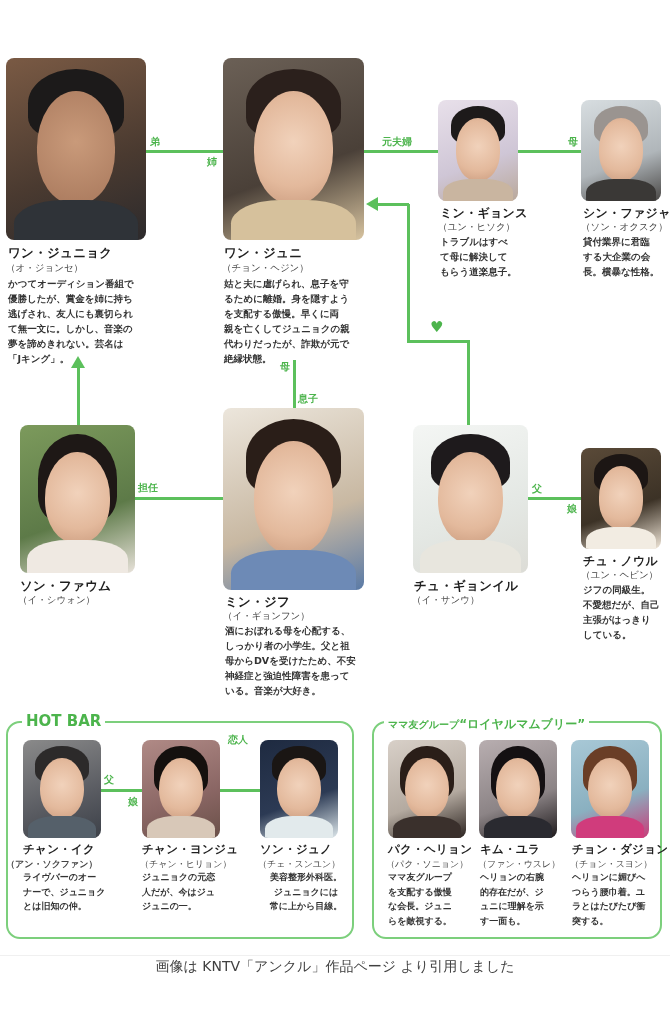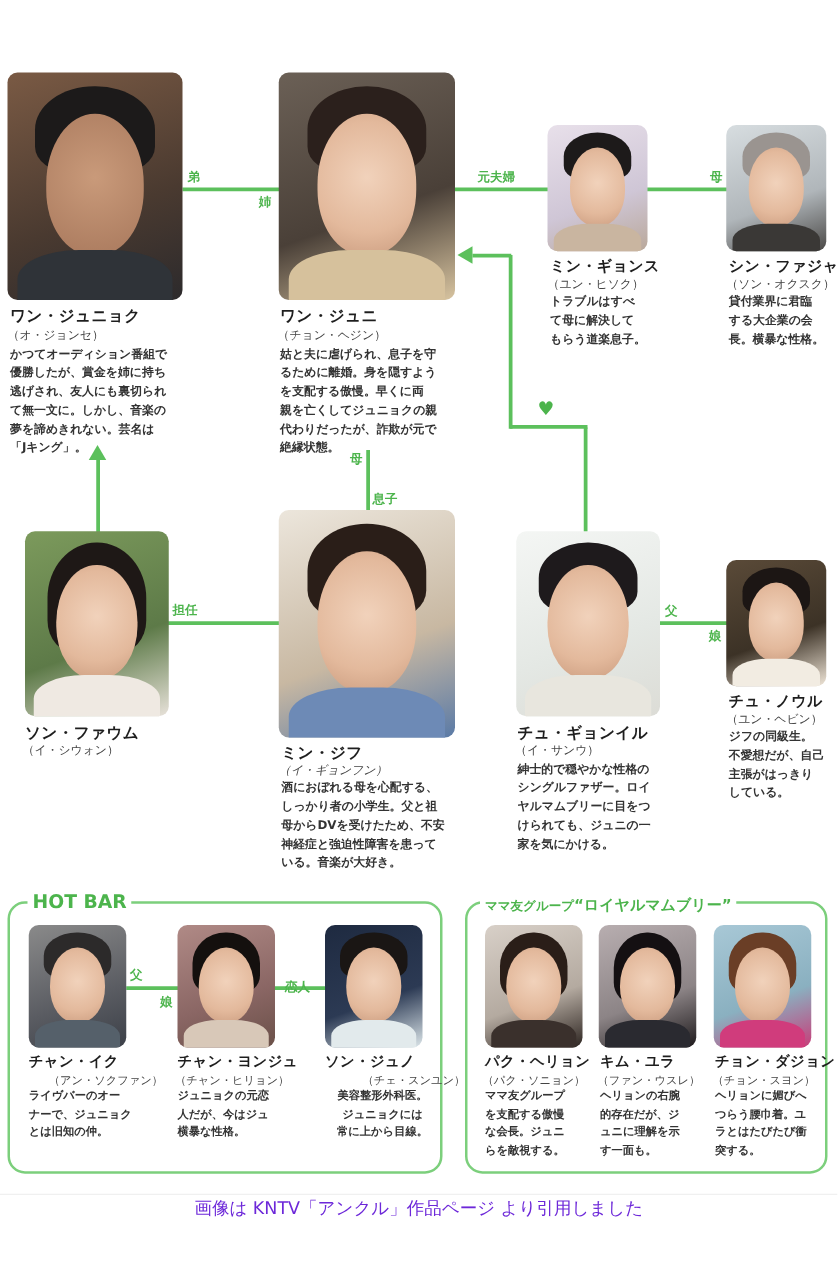--- a/index.html
+++ b/index.html
@@ -32,21 +32,21 @@
     position: absolute; width: 0; height: 0;
     border-left: 7px solid transparent; border-right: 7px solid transparent; border-bottom: 12px solid #5cc05c;
   }
   .arrow-left {
     position: absolute; width: 0; height: 0;
     border-top: 7px solid transparent; border-bottom: 7px solid transparent; border-right: 12px solid #5cc05c;
   }
   .group-box { position: absolute; border: 2px solid #7ccf7c; border-radius: 14px; }
   .group-title { position: absolute; background: #fff; padding: 0 4px; color: #4cb44c; font-weight: bold; white-space: nowrap; }
   .heart { position: absolute; color: #4cb44c; font-size: 15px; line-height: 15px; }
-  .caption { position: absolute; left: 0; top: 958px; width: 670px; text-align: center; font-size: 14px; color: #6d28d9; font-family: "DejaVu Sans", sans-serif; }
+  .caption { position: absolute; left: 0; top: 958px; width: 670px; text-align: center; font-size: 14px; color: #404040; font-family: "DejaVu Sans", sans-serif; }
   .divider { position: absolute; left: 0; top: 955px; width: 670px; height: 1px; background: #f0f0f0; }
 </style>
 </head>
 <body>
 
 <div class="canvas">
 
   <div class="line" style="left:146px;top:150px;width:78px;height:3px;"></div>
   <div class="line" style="left:363px;top:150px;width:76px;height:3px;"></div>
   <div class="line" style="left:516px;top:150px;width:66px;height:3px;"></div>
@@ -143,43 +143,36 @@
   </div>
   <div class="name" style="left:20px;top:578px;">ソン・ファウム</div>
   <div class="actor" style="left:18px;top:594px;">（イ・シウォン）</div>
 
   <div class="photo" style="left:223px;top:408px;width:141px;height:182px;background:linear-gradient(160deg,#ece6dc,#c8b8a2 60%,#5a7aa6);">
     <div class="hair" style="background:#2a1e18;height:42%;"></div>
       <div class="face"></div>
       <div class="body" style="background:#6d8ab6;"></div>
   </div>
   <div class="name" style="left:225px;top:594px;">ミン・ジフ</div>
-  <div class="actor" style="left:223px;top:610px;font-style:italic;">（イ・ギョンフン）</div>
+  <div class="actor" style="left:223px;top:610px;">（イ・ギョンフン）</div>
   <div class="desc" style="left:225px;top:623px;width:160px;">
     <div>酒におぼれる母を心配する、</div>
       <div>しっかり者の小学生。父と祖</div>
       <div>母からDVを受けたため、不安</div>
       <div>神経症と強迫性障害を患って</div>
       <div>いる。音楽が大好き。</div>
   </div>
 
   <div class="photo" style="left:413px;top:425px;width:115px;height:148px;background:linear-gradient(160deg,#f4f6f4,#e4e8e4 60%,#dcdcd6);">
     <div class="hair" style="background:#1e1a1c;"></div>
       <div class="face"></div>
       <div class="body" style="background:#e8e6de;"></div>
   </div>
   <div class="name" style="left:414px;top:578px;">チュ・ギョンイル</div>
   <div class="actor" style="left:412px;top:594px;">（イ・サンウ）</div>
-  <div class="desc" style="left:414px;top:608px;width:140px;">
-    <div>紳士的で穏やかな性格の</div>
-      <div>シングルファザー。ロイ</div>
-      <div>ヤルマムブリーに目をつ</div>
-      <div>けられても、ジュニの一</div>
-      <div>家を気にかける。</div>
-  </div>
 
   <div class="photo" style="left:581px;top:448px;width:80px;height:101px;background:linear-gradient(160deg,#5a4a38,#3c3226 60%,#f0e6d8);">
     <div class="hair" style="background:#1c1614;"></div>
       <div class="face"></div>
       <div class="body" style="background:#f2ece2;"></div>
   </div>
   <div class="name" style="left:583px;top:553px;font-size:12px;">チュ・ノウル</div>
   <div class="actor" style="left:581px;top:569px;">（ユン・ヘビン）</div>
   <div class="desc" style="left:583px;top:582px;width:90px;">
     <div>ジフの同級生。</div>
@@ -188,56 +181,56 @@
       <div>している。</div>
   </div>
 
   <div class="group-box" style="left:6px;top:721px;width:348px;height:218px;"></div>
   <div class="group-title" style="left:22px;top:712px;font-size:15px;">HOT BAR</div>
 
   <div class="line" style="left:101px;top:789px;width:42px;height:3px;"></div>
   <div class="line" style="left:220px;top:789px;width:41px;height:3px;"></div>
   <span class="rel" style="left:104px;top:773px;">父</span>
   <span class="rel" style="left:128px;top:795px;">娘</span>
-  <span class="rel" style="left:228px;top:783px;">恋人</span>
+  <span class="rel" style="left:228px;top:733px;">恋人</span>
 
   <div class="photo" style="left:23px;top:740px;width:78px;height:98px;background:linear-gradient(160deg,#8a8a8a,#5a5c62 60%,#3c4048);">
     <div class="hair" style="background:#2c2a2a;"></div>
       <div class="face"></div>
       <div class="body" style="background:#55606a;"></div>
   </div>
   <div class="photo" style="left:142px;top:740px;width:78px;height:98px;background:linear-gradient(160deg,#b08a86,#8a6664 60%,#6a5048);">
     <div class="hair" style="background:#14100e;height:50%;"></div>
       <div class="face"></div>
       <div class="body" style="background:#d8c8b8;"></div>
   </div>
   <div class="photo" style="left:260px;top:740px;width:78px;height:98px;background:linear-gradient(160deg,#1e2a40,#2c3a54 60%,#dce6ea);">
     <div class="hair" style="background:#1a1614;"></div>
       <div class="face"></div>
       <div class="body" style="background:#e2eaec;"></div>
   </div>
 
   <div class="name" style="left:23px;top:842px;font-size:11.5px;">チャン・イク</div>
-  <div class="actor" style="left:39px;top:858px;font-size:9px;">（アン・ソクファン）</div>
+  <div class="actor" style="left:6px;top:858px;font-size:9px;font-weight:bold;">（アン・ソクファン）</div>
   <div class="desc" style="left:23px;top:870px;width:100px;font-size:9px;line-height:14.5px;">
     <div>ライヴバーのオー</div>
       <div>ナーで、ジュニョク</div>
       <div>とは旧知の仲。</div>
   </div>
 
   <div class="name" style="left:142px;top:842px;font-size:11.5px;">チャン・ヨンジュ</div>
   <div class="actor" style="left:140px;top:858px;font-size:9px;">（チャン・ヒリョン）</div>
   <div class="desc" style="left:142px;top:870px;width:100px;font-size:9px;line-height:14.5px;">
     <div>ジュニョクの元恋</div>
       <div>人だが、今はジュ</div>
-      <div>横暴な性格。</div>
+      <div>ジュニの一。</div>
   </div>
 
   <div class="name" style="left:260px;top:842px;font-size:11.5px;">ソン・ジュノ</div>
-  <div class="actor" style="left:258px;top:858px;font-size:9px;margin-left:32px;">（チェ・スンユン）</div>
+  <div class="actor" style="left:258px;top:858px;font-size:9px;">（チェ・スンユン）</div>
   <div class="desc" style="left:260px;top:870px;width:92px;font-size:9px;line-height:14.5px;text-align:center;">
     <div>美容整形外科医。</div>
       <div>ジュニョクには</div>
       <div>常に上から目線。</div>
   </div>
 
   <div class="group-box" style="left:372px;top:721px;width:290px;height:218px;"></div>
   <div class="group-title" style="left:384px;top:713px;">
     <span style="font-size:10px;">ママ友グループ</span><span style="font-size:12px;">“ロイヤルマムブリー”</span>
   </div>

